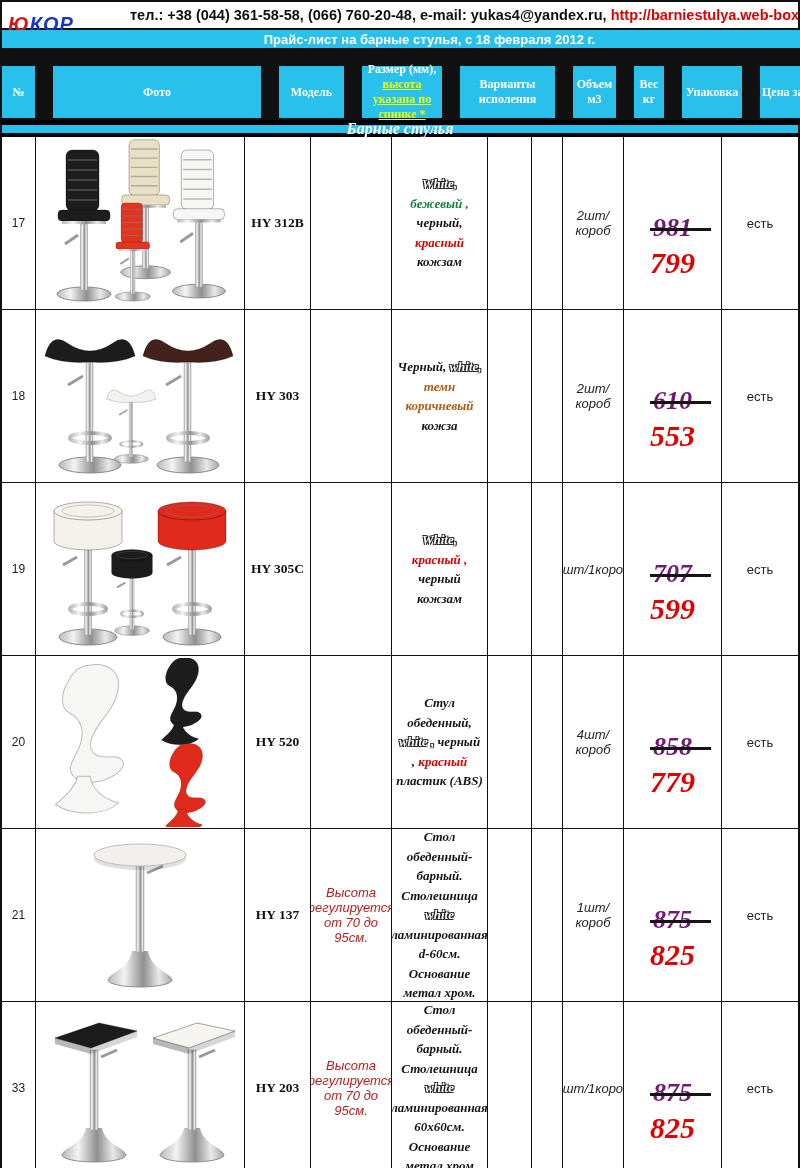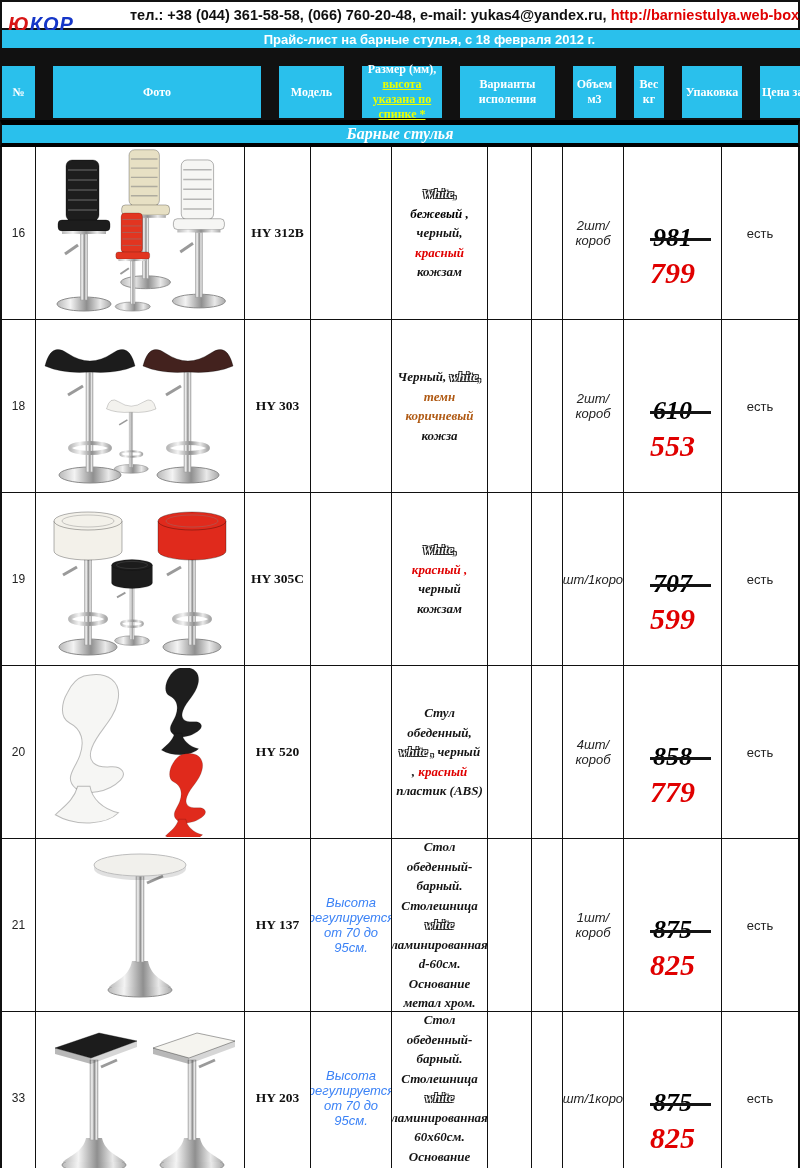--- a/index.html
+++ b/index.html
@@ -23,48 +23,48 @@
     grid-template-columns: 33px 208px 65px 80px 95px 43px 30px 60px 97px 76px;
     grid-template-rows: 18px 52px; gap: 18px; background: #111; }
   .cyan .cell { background: #2ac0ec; color: #fff; display: flex; flex-direction: column;
     align-items: center; justify-content: center; text-align: center; }
   .title-cell { grid-column: 1 / 10; grid-row: 1; font: bold 13px "Liberation Sans", sans-serif; }
   .nal-cell { grid-column: 10; grid-row: 1 / 3; font: bold 17px "Liberation Sans", sans-serif; margin-left: 24px; }
   .colhead { font: bold 12px "Liberation Serif", serif; line-height: 1.25; padding: 1px; }
   .colhead .yellow { color: #eaff00; text-decoration: underline; }
 
   
-  .section-bar { height: 27px; background: #2ac0ec; border-left: 2px solid #111;
+  .section-bar { height: 17px; background: #2ac0ec; border-left: 2px solid #111;
     border-right: 2px solid #111; border-top: 5px solid #000; border-bottom: 4px solid #000;
     display: flex; align-items: center; justify-content: center;
     font: bold italic 16px "Liberation Serif", serif; color: #fff; }
 
   
   .rows { display: grid; gap: 1px; background: #111; border: 2px solid #111;
     border-top: none; border-bottom: 4px solid #000; }
   .row { display: grid; grid-template-columns: 33px 208px 65px 80px 95px 43px 30px 60px 97px 76px;
     gap: 1px; background: #111; height: 172px; }
   .c { background: #fff; display: flex; align-items: center; justify-content: center;
     text-align: center; overflow: hidden; }
   .c.photo { padding: 0; overflow: hidden; }
   .c.photo svg { display: block; }
   .num { font: 12px "Liberation Sans", sans-serif; color: #222; }
   .model { font: bold 13.5px "Liberation Serif", serif; color: #101010; }
-  .size { font: italic 13px "Liberation Sans", sans-serif; color: #3b82f6; padding: 0 2px; }
+  .size { font: italic 13px "Liberation Sans", sans-serif; color: #b91c1c; padding: 0 2px; }
   .variants { font: bold italic 13px "Liberation Serif", serif; line-height: 1.5;
     padding: 0 4px; color: #141414; }
   .seg[data-color="red"] { color: #e00000; }
-  .seg[data-color="beige"] { color: #000000; }
+  .seg[data-color="beige"] { color: #15803d; }
   .seg[data-color="brown"] { color: #b05a14; }
   .seg[data-color="black"] { color: #141414; }
   .seg[data-color="white-outline"] { color: #fff;
     text-shadow: -1px -1px 0 #222, 1px -1px 0 #222, -1px 1px 0 #222, 1px 1px 0 #222; }
   .pack { font: italic 13px "Liberation Sans", sans-serif; color: #222; }
   .price { flex-direction: column; gap: 3px; }
-  .price-old { position: relative; font: bold italic 26px "Liberation Serif", serif; color: #000000; margin-top: 46px; }
+  .price-old { position: relative; font: bold italic 26px "Liberation Serif", serif; color: #701a75; margin-top: 46px; }
   .price-old::after { content: ""; position: absolute; left: -3px; right: -19px; top: 52%;
     border-top: 3px solid #141414; }
   .price-new { font: bold italic 30px "Liberation Serif", serif; color: #e00000; }
   .avail { font: 13px "Liberation Sans", sans-serif; color: #222; }
 </style>
 </head>
 <body>
 
 <svg width="0" height="0" style="position:absolute" aria-hidden="true">
   <defs>
@@ -156,21 +156,21 @@
     <div class="cell colhead">Упаковка</div>
     <div class="cell colhead">Цена за стул грн.</div>
   </div>
 
   <div class="section-bar">
     <span>Барные стулья</span>
   </div>
 
   <div class="rows">
       <div class="row">
-    <div class="c num">16</div>
+    <div class="c num">17</div>
     <div class="c photo">
           <svg width="206" height="169" viewBox="0 0 206 169">
     <use href="#sym-ribbed" width="110" height="160" color="#e7e0c4" transform="translate(58,-2) scale(0.92)"></use>
     <use href="#sym-ribbed" width="110" height="160" color="#f6f6f4" transform="translate(108,8) scale(0.98)"></use>
     <use href="#sym-ribbed" width="110" height="160" color="#1d1d1d" transform="translate(-8,8) scale(1.0)"></use>
     <use href="#sym-ribbed" width="110" height="160" color="#e23520" transform="translate(60,62) scale(0.65)"></use>
   </svg>
         </div>
     <div class="c model">HY 312B</div>
     <div class="c size"></div>

